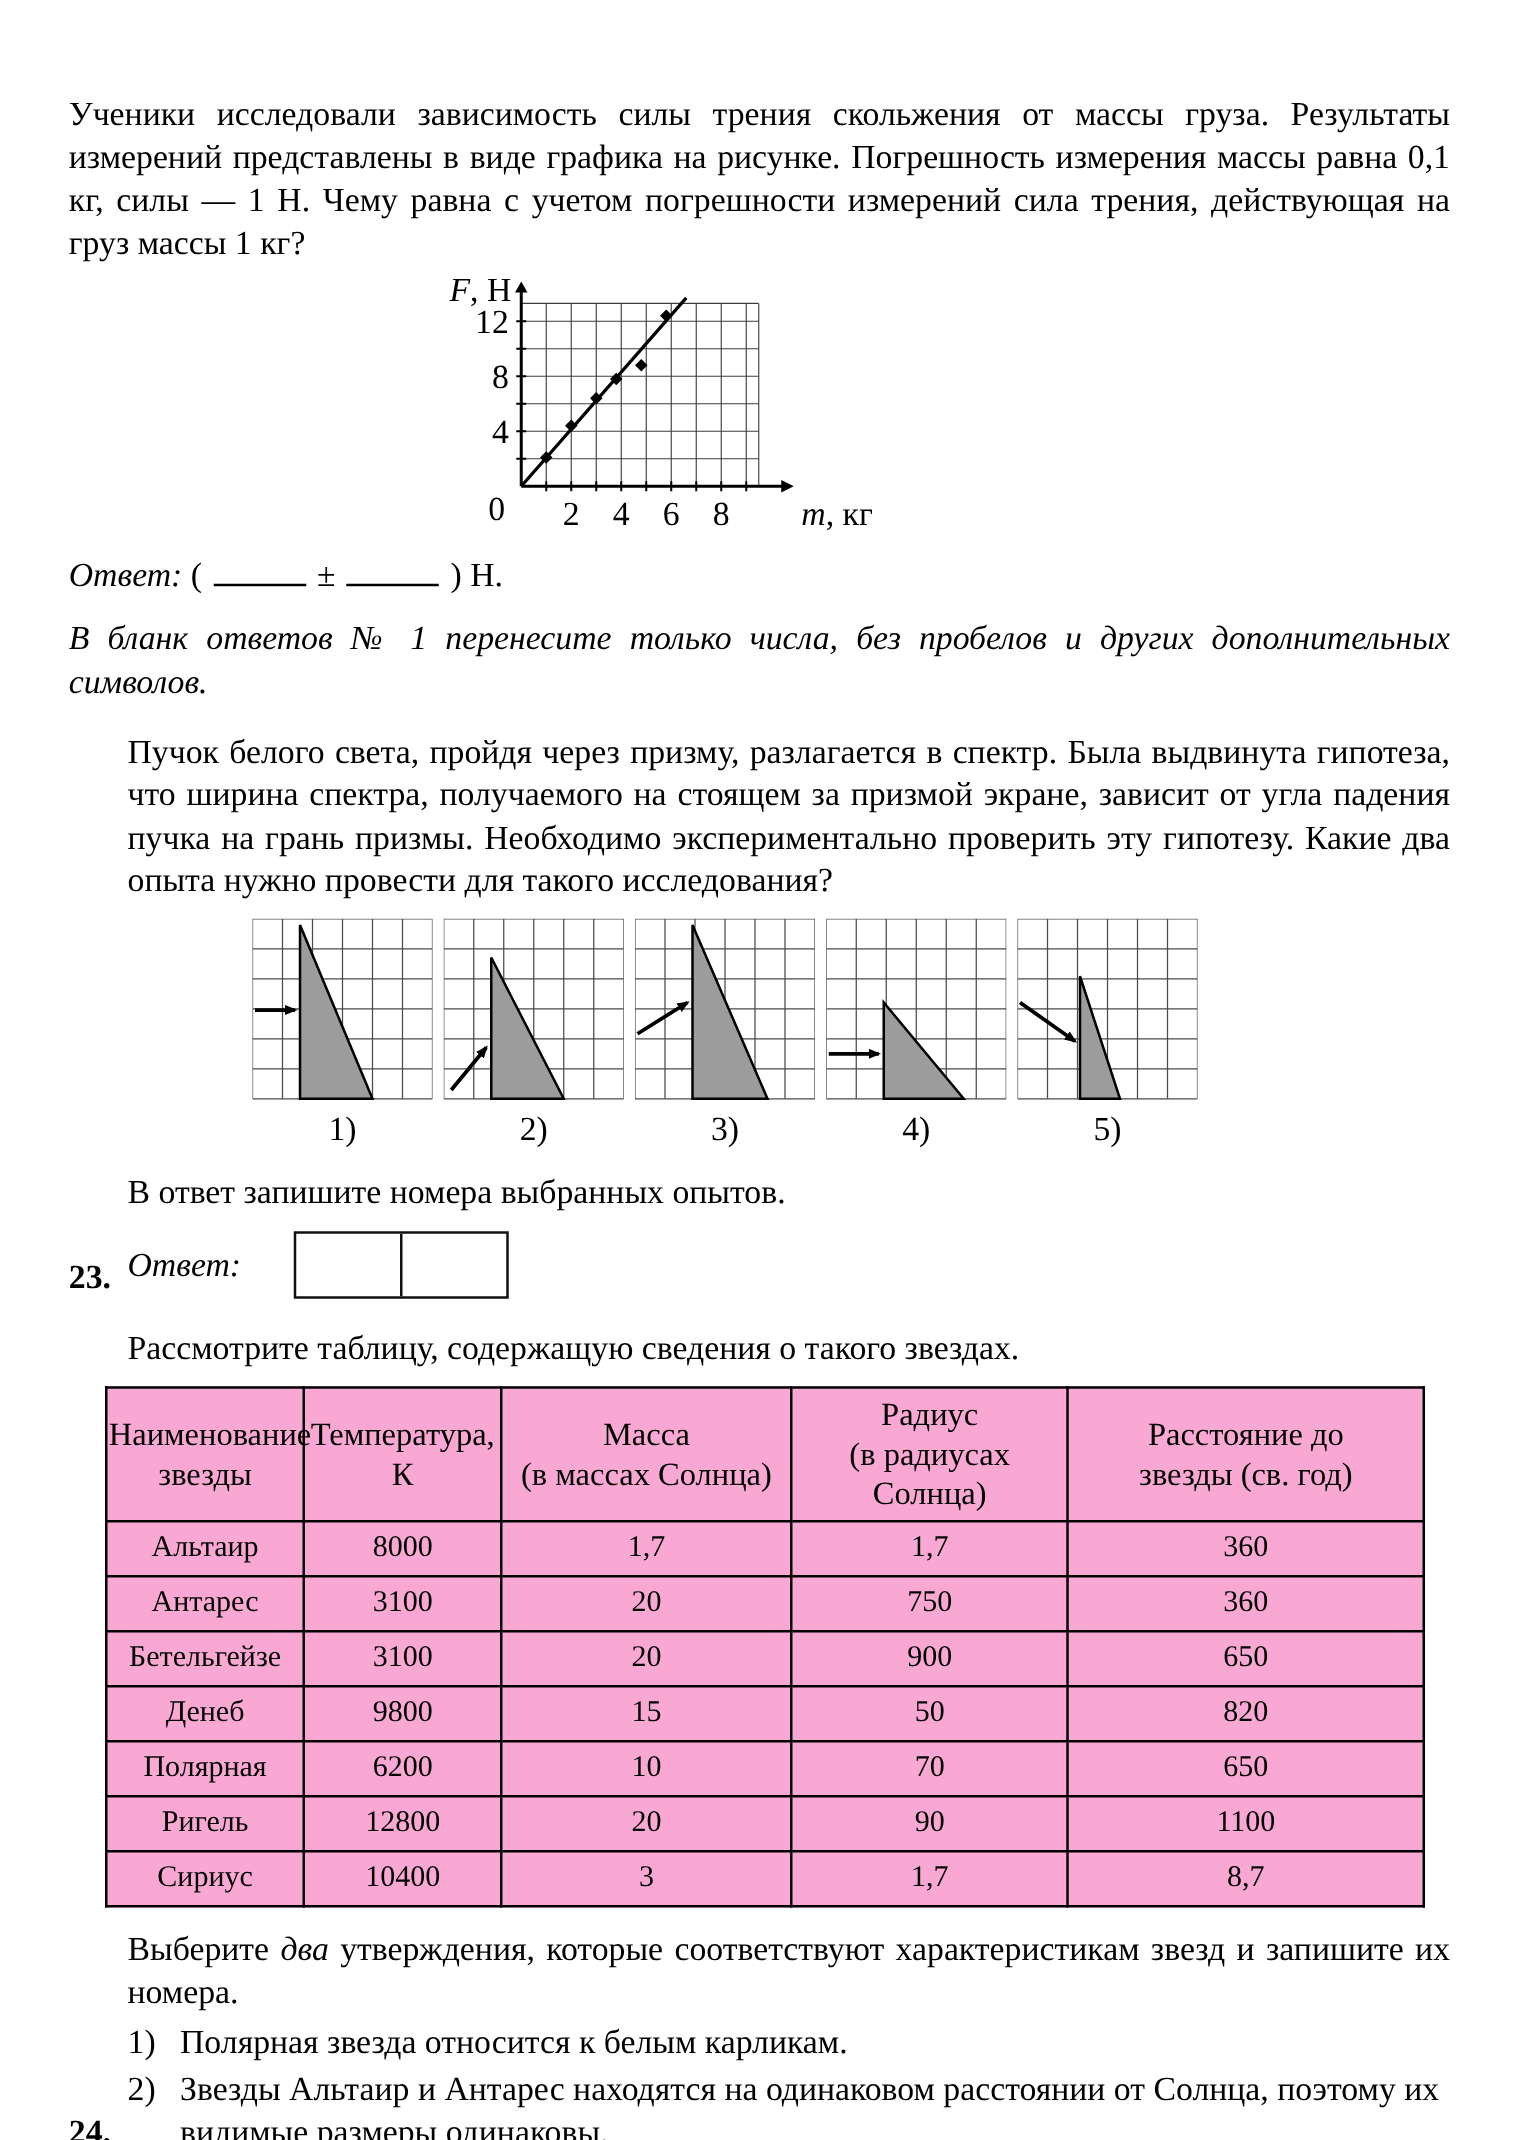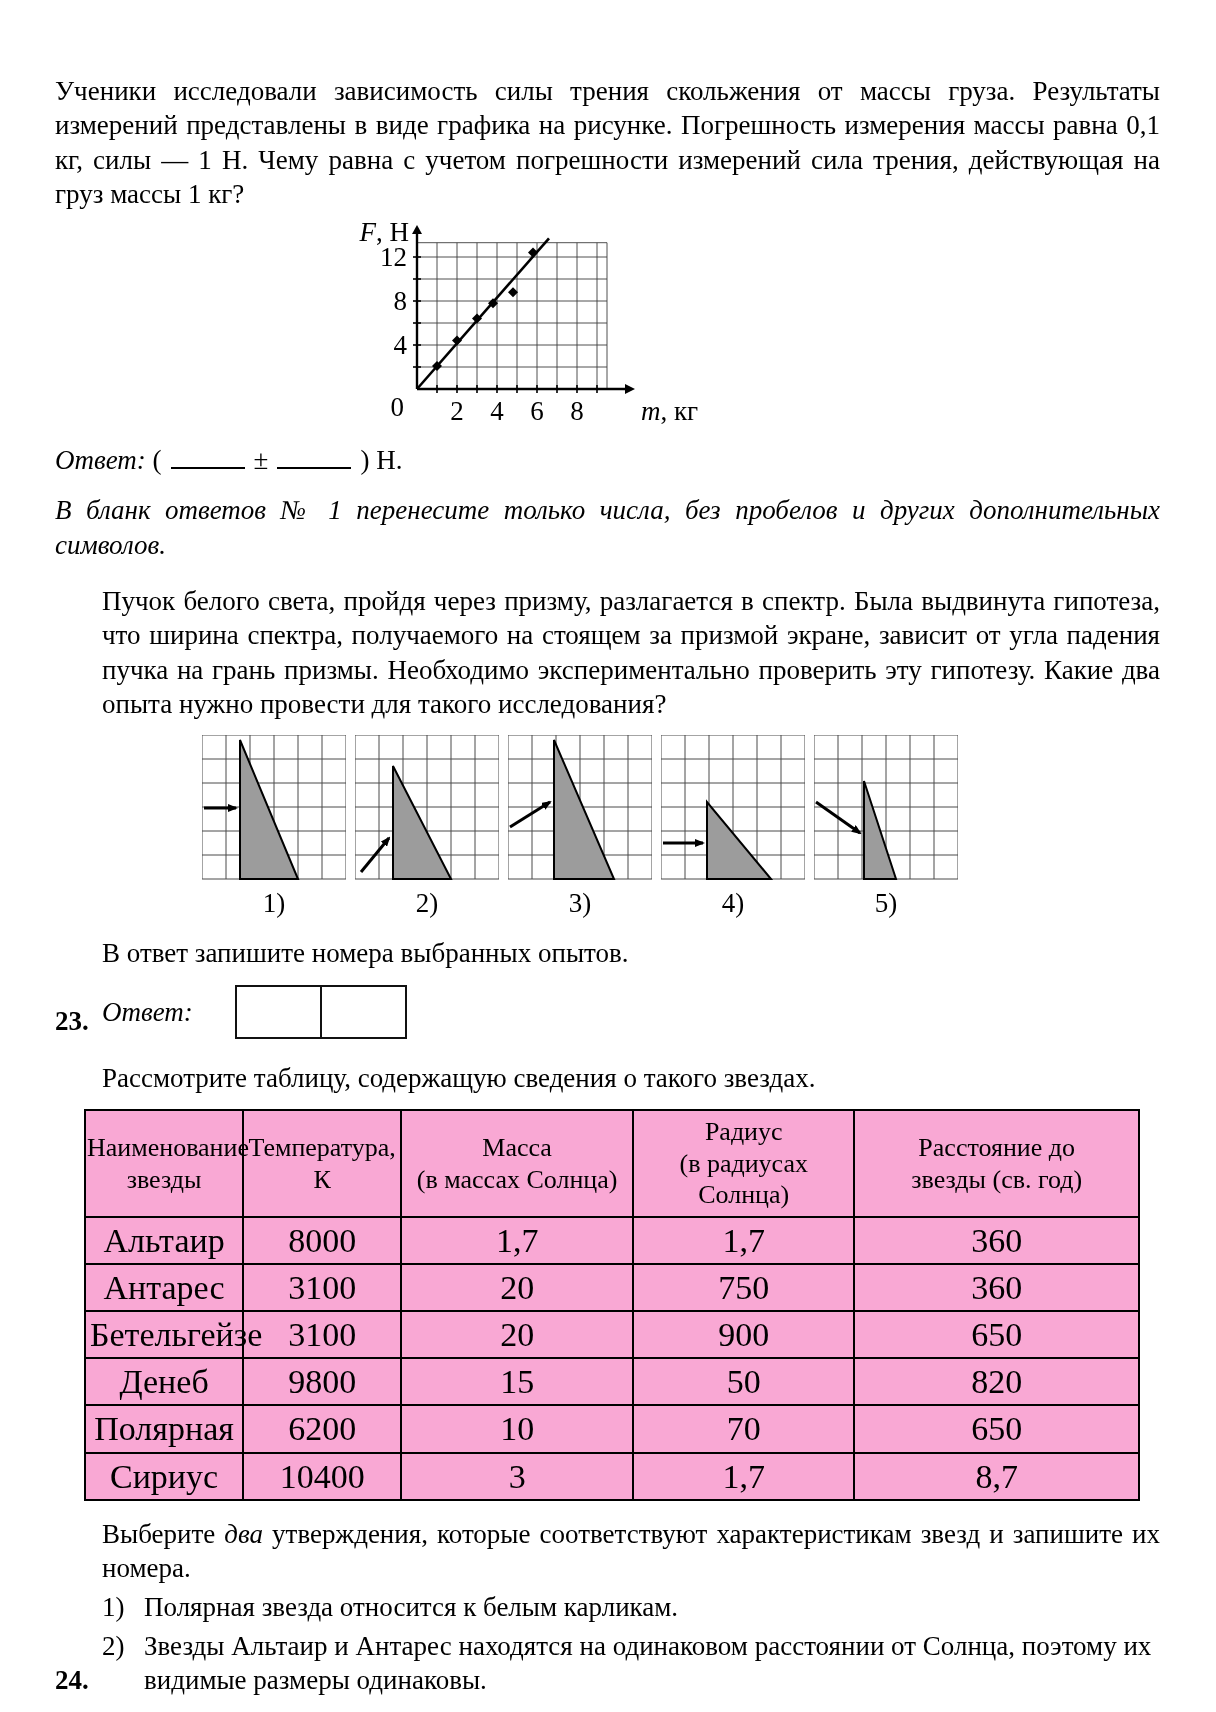--- a/index.html
+++ b/index.html
@@ -40,21 +40,21 @@
   .instruction { margin:16px 0 0 0; }
   .answer-row { display:flex; align-items:center; margin-top:14px; }
   .answer-box { display:flex; width:168px; height:50px; border:2px solid #111; margin-left:42px; background:#fff; }
   .answer-cell { flex:1 1 50%; }
   .answer-cell + .answer-cell { border-left:2px solid #111; }
 
   
   table.stars { border-collapse:collapse; table-layout:fixed; width:1056px; margin:14px 0 0 -18px; background:#f9a8d4; }
   table.stars th, table.stars td { border:2px solid #000; text-align:center; vertical-align:middle; }
   table.stars th { font-weight:400; white-space:pre-line; line-height:1.22; padding:5px 1px; font-size:26px; }
-  table.stars td { padding:3px 4px; font-size:34px; height:36px; line-height:1.15; }
+  table.stars td { padding:3px 4px; font-size:24px; height:36px; line-height:1.15; }
 
   .choose { margin:16px 0 5px 0; text-align:justify; }
   .statements { margin-top:4px; }
   .statement { display:flex; margin-top:4px; }
   .stnum { flex:0 0 42px; }
   .sttext { flex:1 1 auto; }
 </style>
 </head>
 <body>
 
@@ -357,20 +357,27 @@
               <td>820</td>
             </tr>
             <tr>
               <td>Полярная</td>
               <td>6200</td>
               <td>10</td>
               <td>70</td>
               <td>650</td>
             </tr>
             <tr>
+              <td>Ригель</td>
+              <td>12800</td>
+              <td>20</td>
+              <td>90</td>
+              <td>1100</td>
+            </tr>
+            <tr>
               <td>Сириус</td>
               <td>10400</td>
               <td>3</td>
               <td>1,7</td>
               <td>8,7</td>
             </tr>
           </tbody>
       </table>
 
       <p class="choose"><span>Выберите </span><span class="it">два</span><span> утверждения, которые соответствуют характеристикам звезд и запишите их номера.</span></p>

